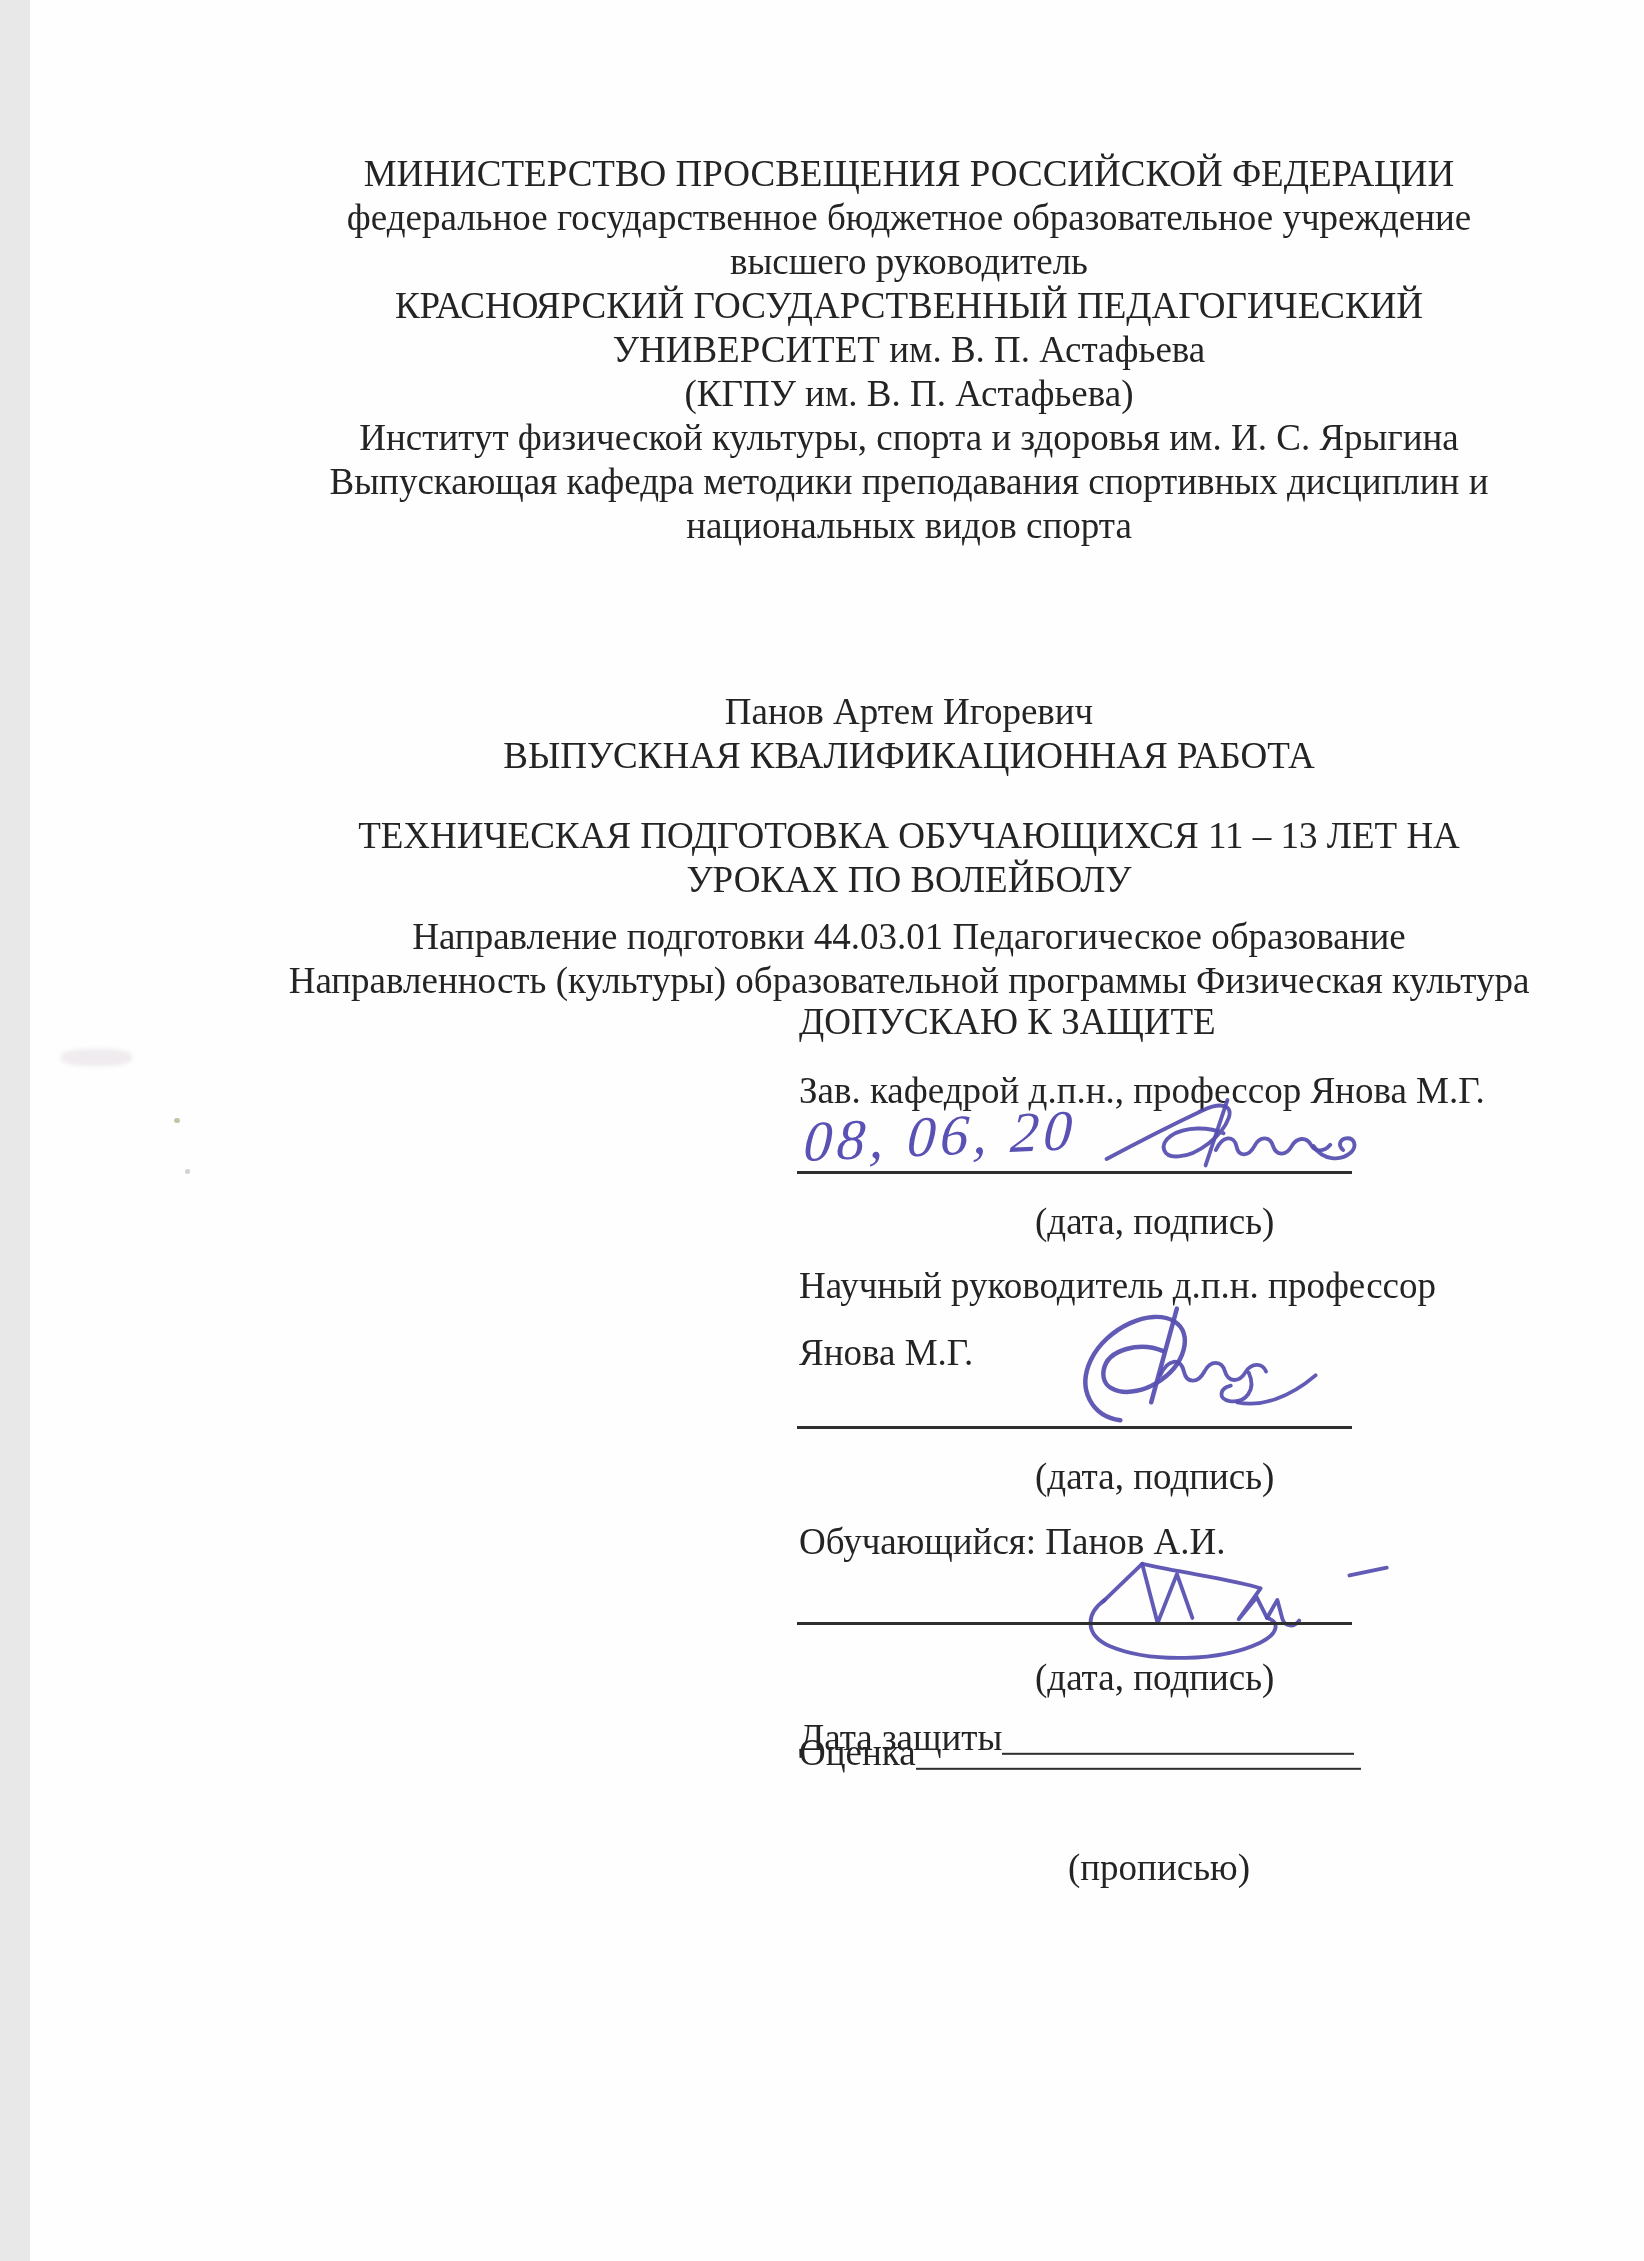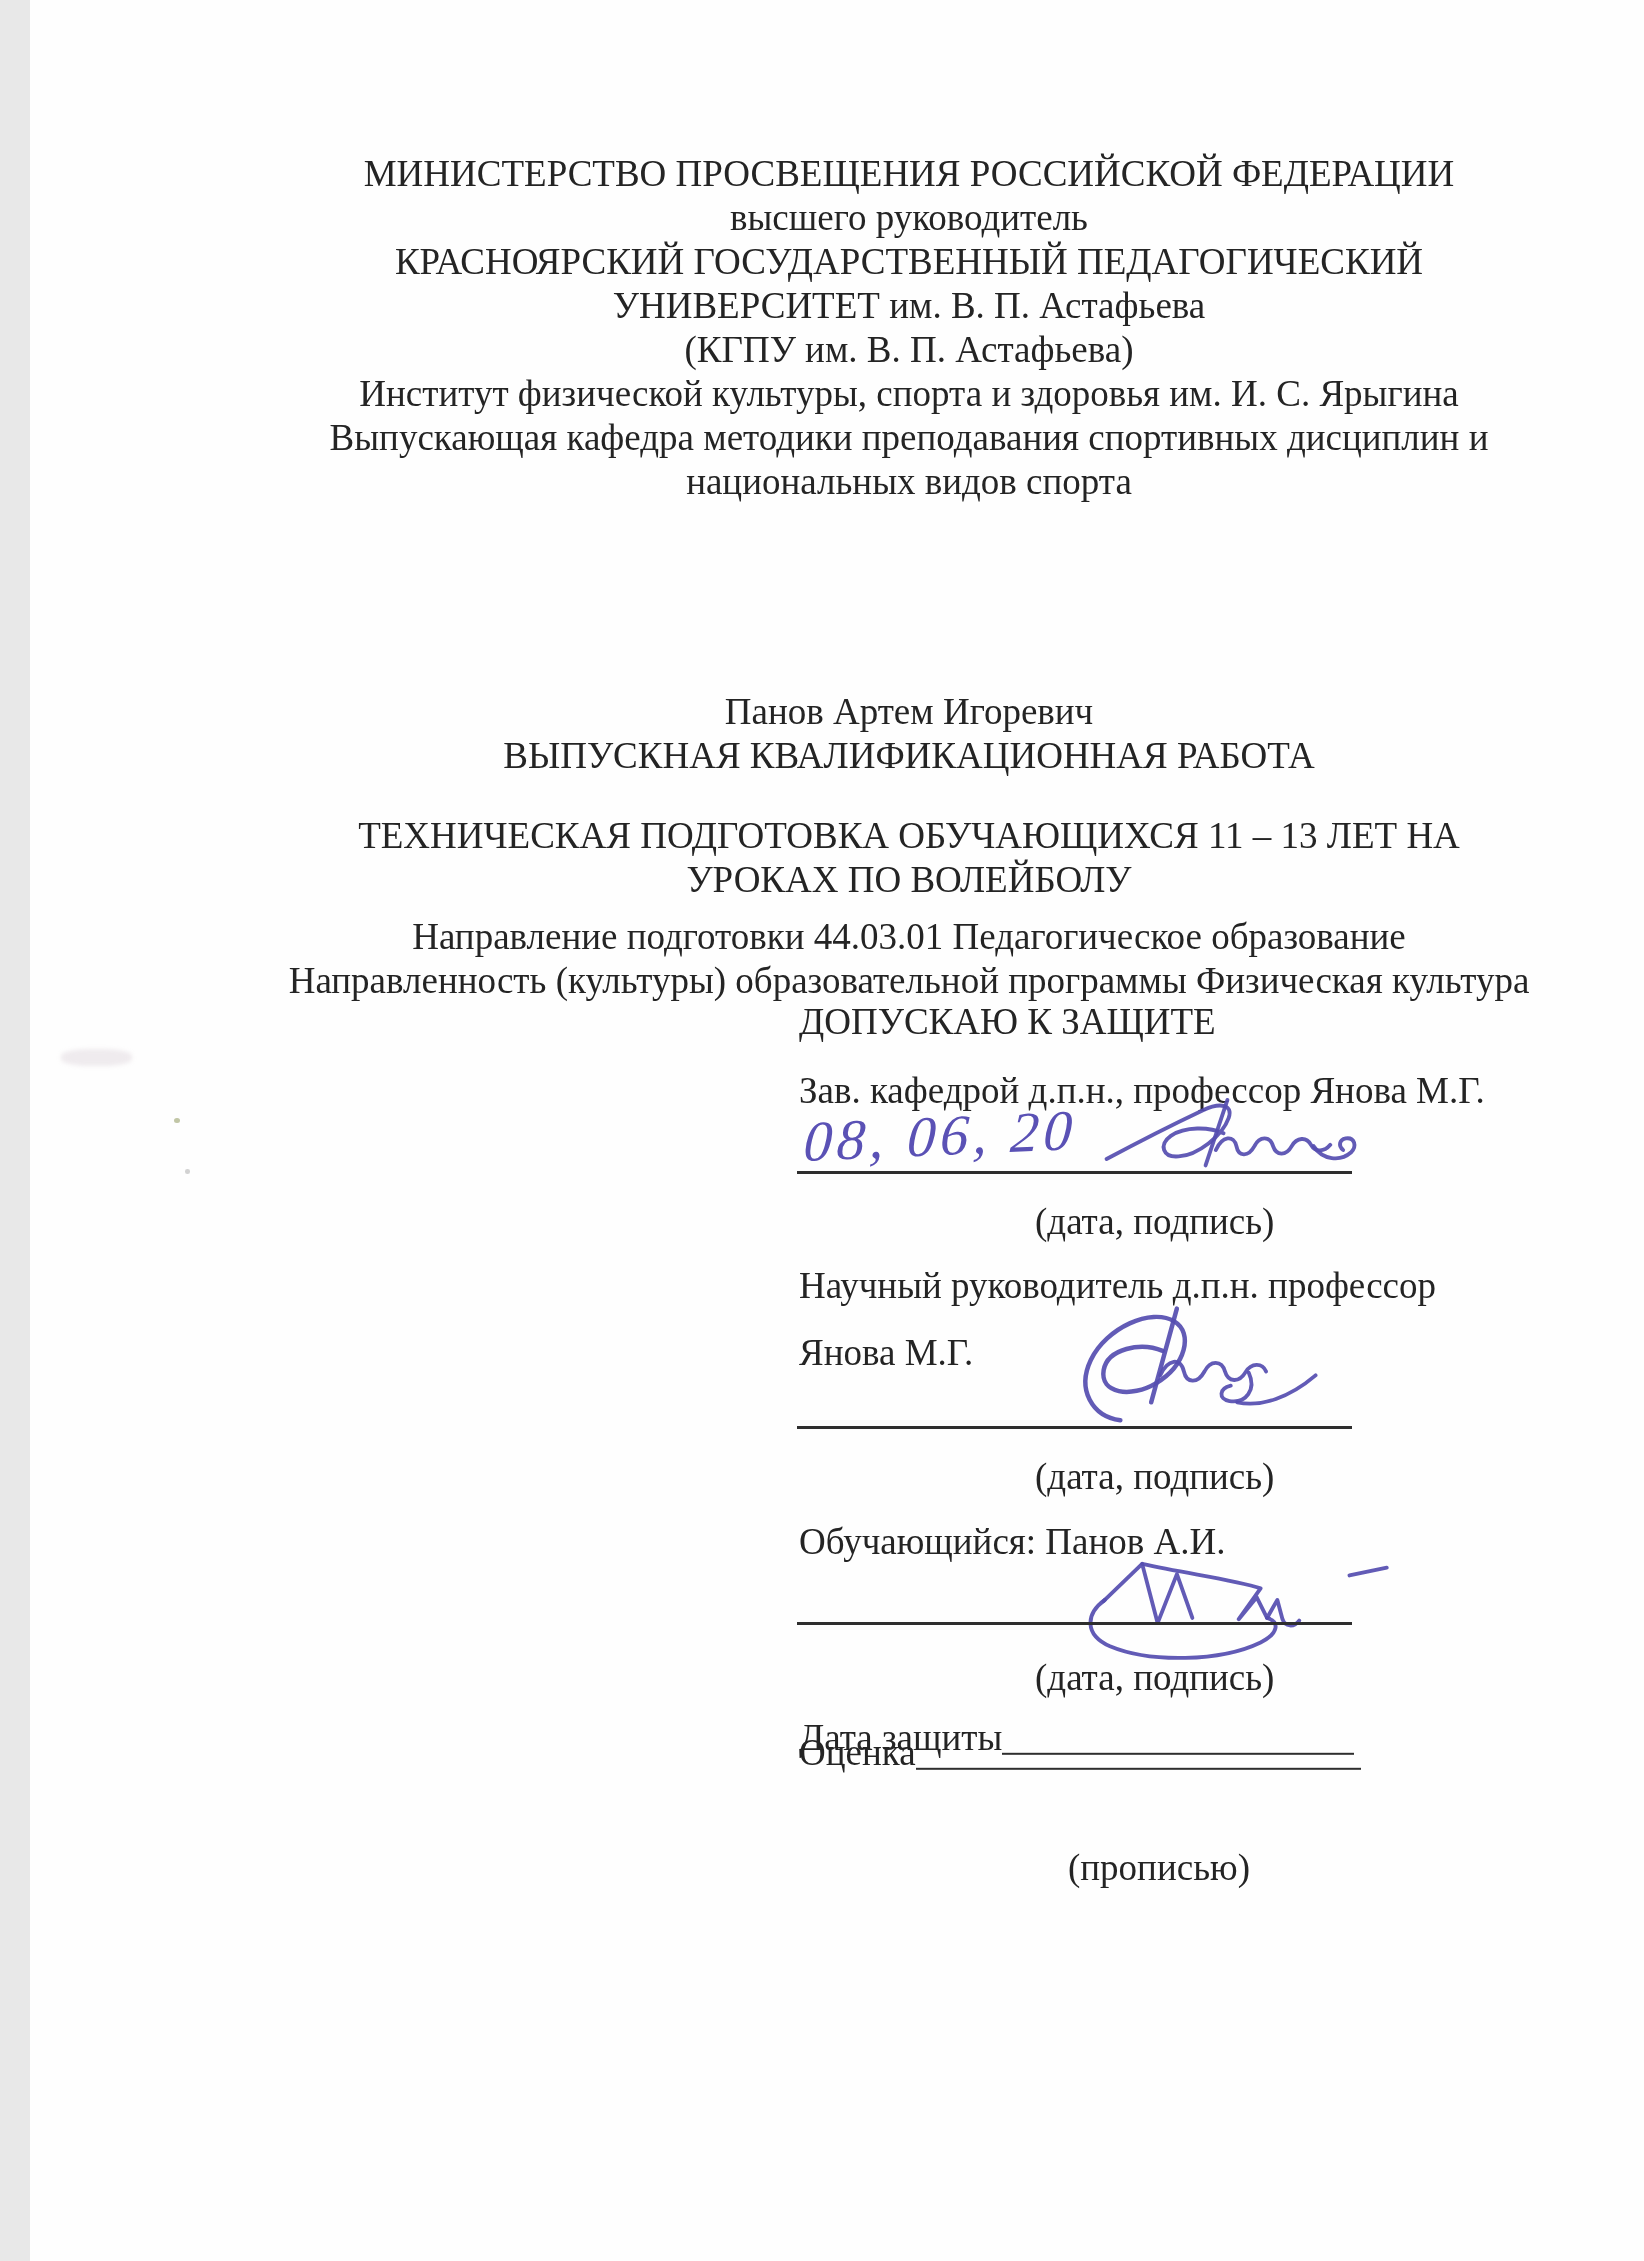--- a/index.html
+++ b/index.html
@@ -40,20 +40,21 @@
   .speck1 { left:144px; top:1118px; width:5.8px; height:5.2px; background:rgba(120,130,60,.45); }
   .speck2 { left:155px; top:1169px; width:4.5px; height:4.5px; background:rgba(130,130,130,.35); }
 </style>
 </head>
 <body>
 
 <div class="page">
 
   <div class="abs centered t" style="top:152px">
     <div>МИНИСТЕРСТВО ПРОСВЕЩЕНИЯ РОССИЙСКОЙ ФЕДЕРАЦИИ</div>
+    <div>федеральное государственное бюджетное образовательное учреждение</div>
     <div>высшего руководитель</div>
     <div>КРАСНОЯРСКИЙ ГОСУДАРСТВЕННЫЙ ПЕДАГОГИЧЕСКИЙ</div>
     <div>УНИВЕРСИТЕТ им. В. П. Астафьева</div>
     <div>(КГПУ им. В. П. Астафьева)</div>
     <div>Институт физической культуры, спорта и здоровья им. И. С. Ярыгина</div>
     <div>Выпускающая кафедра методики преподавания спортивных дисциплин и</div>
     <div>национальных видов спорта</div>
   </div>
 
   <div class="abs centered t" style="top:690px">

